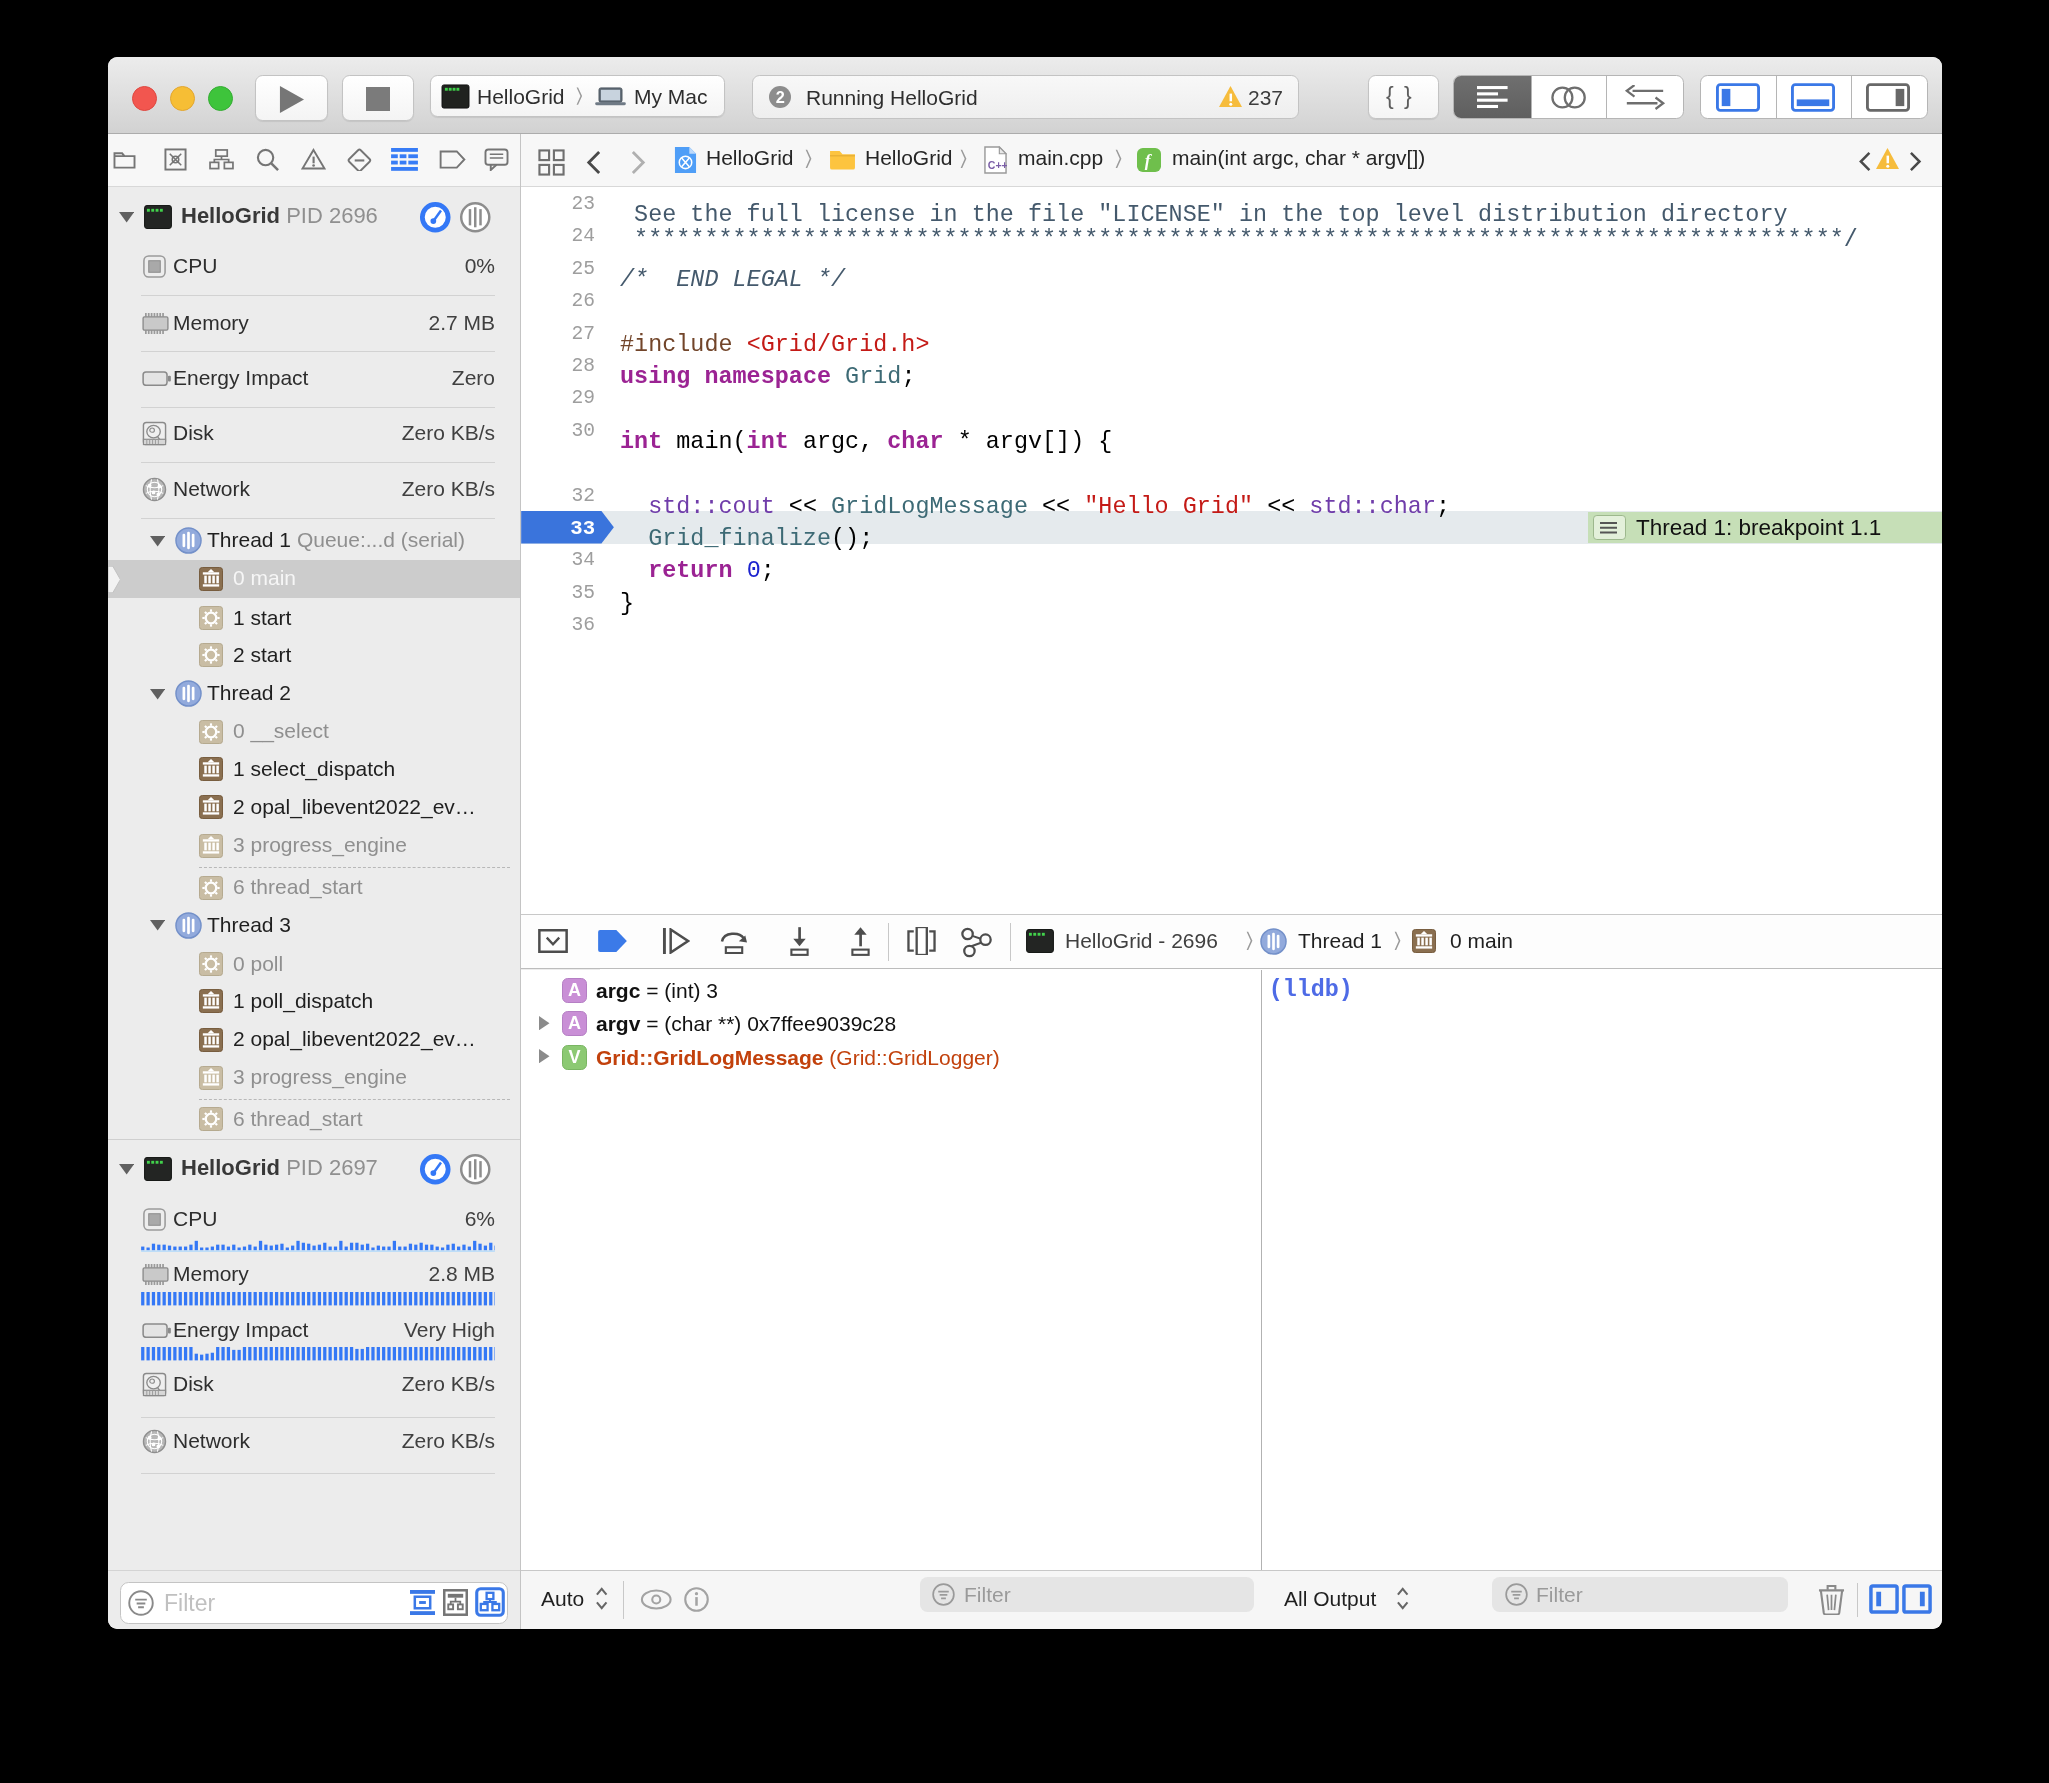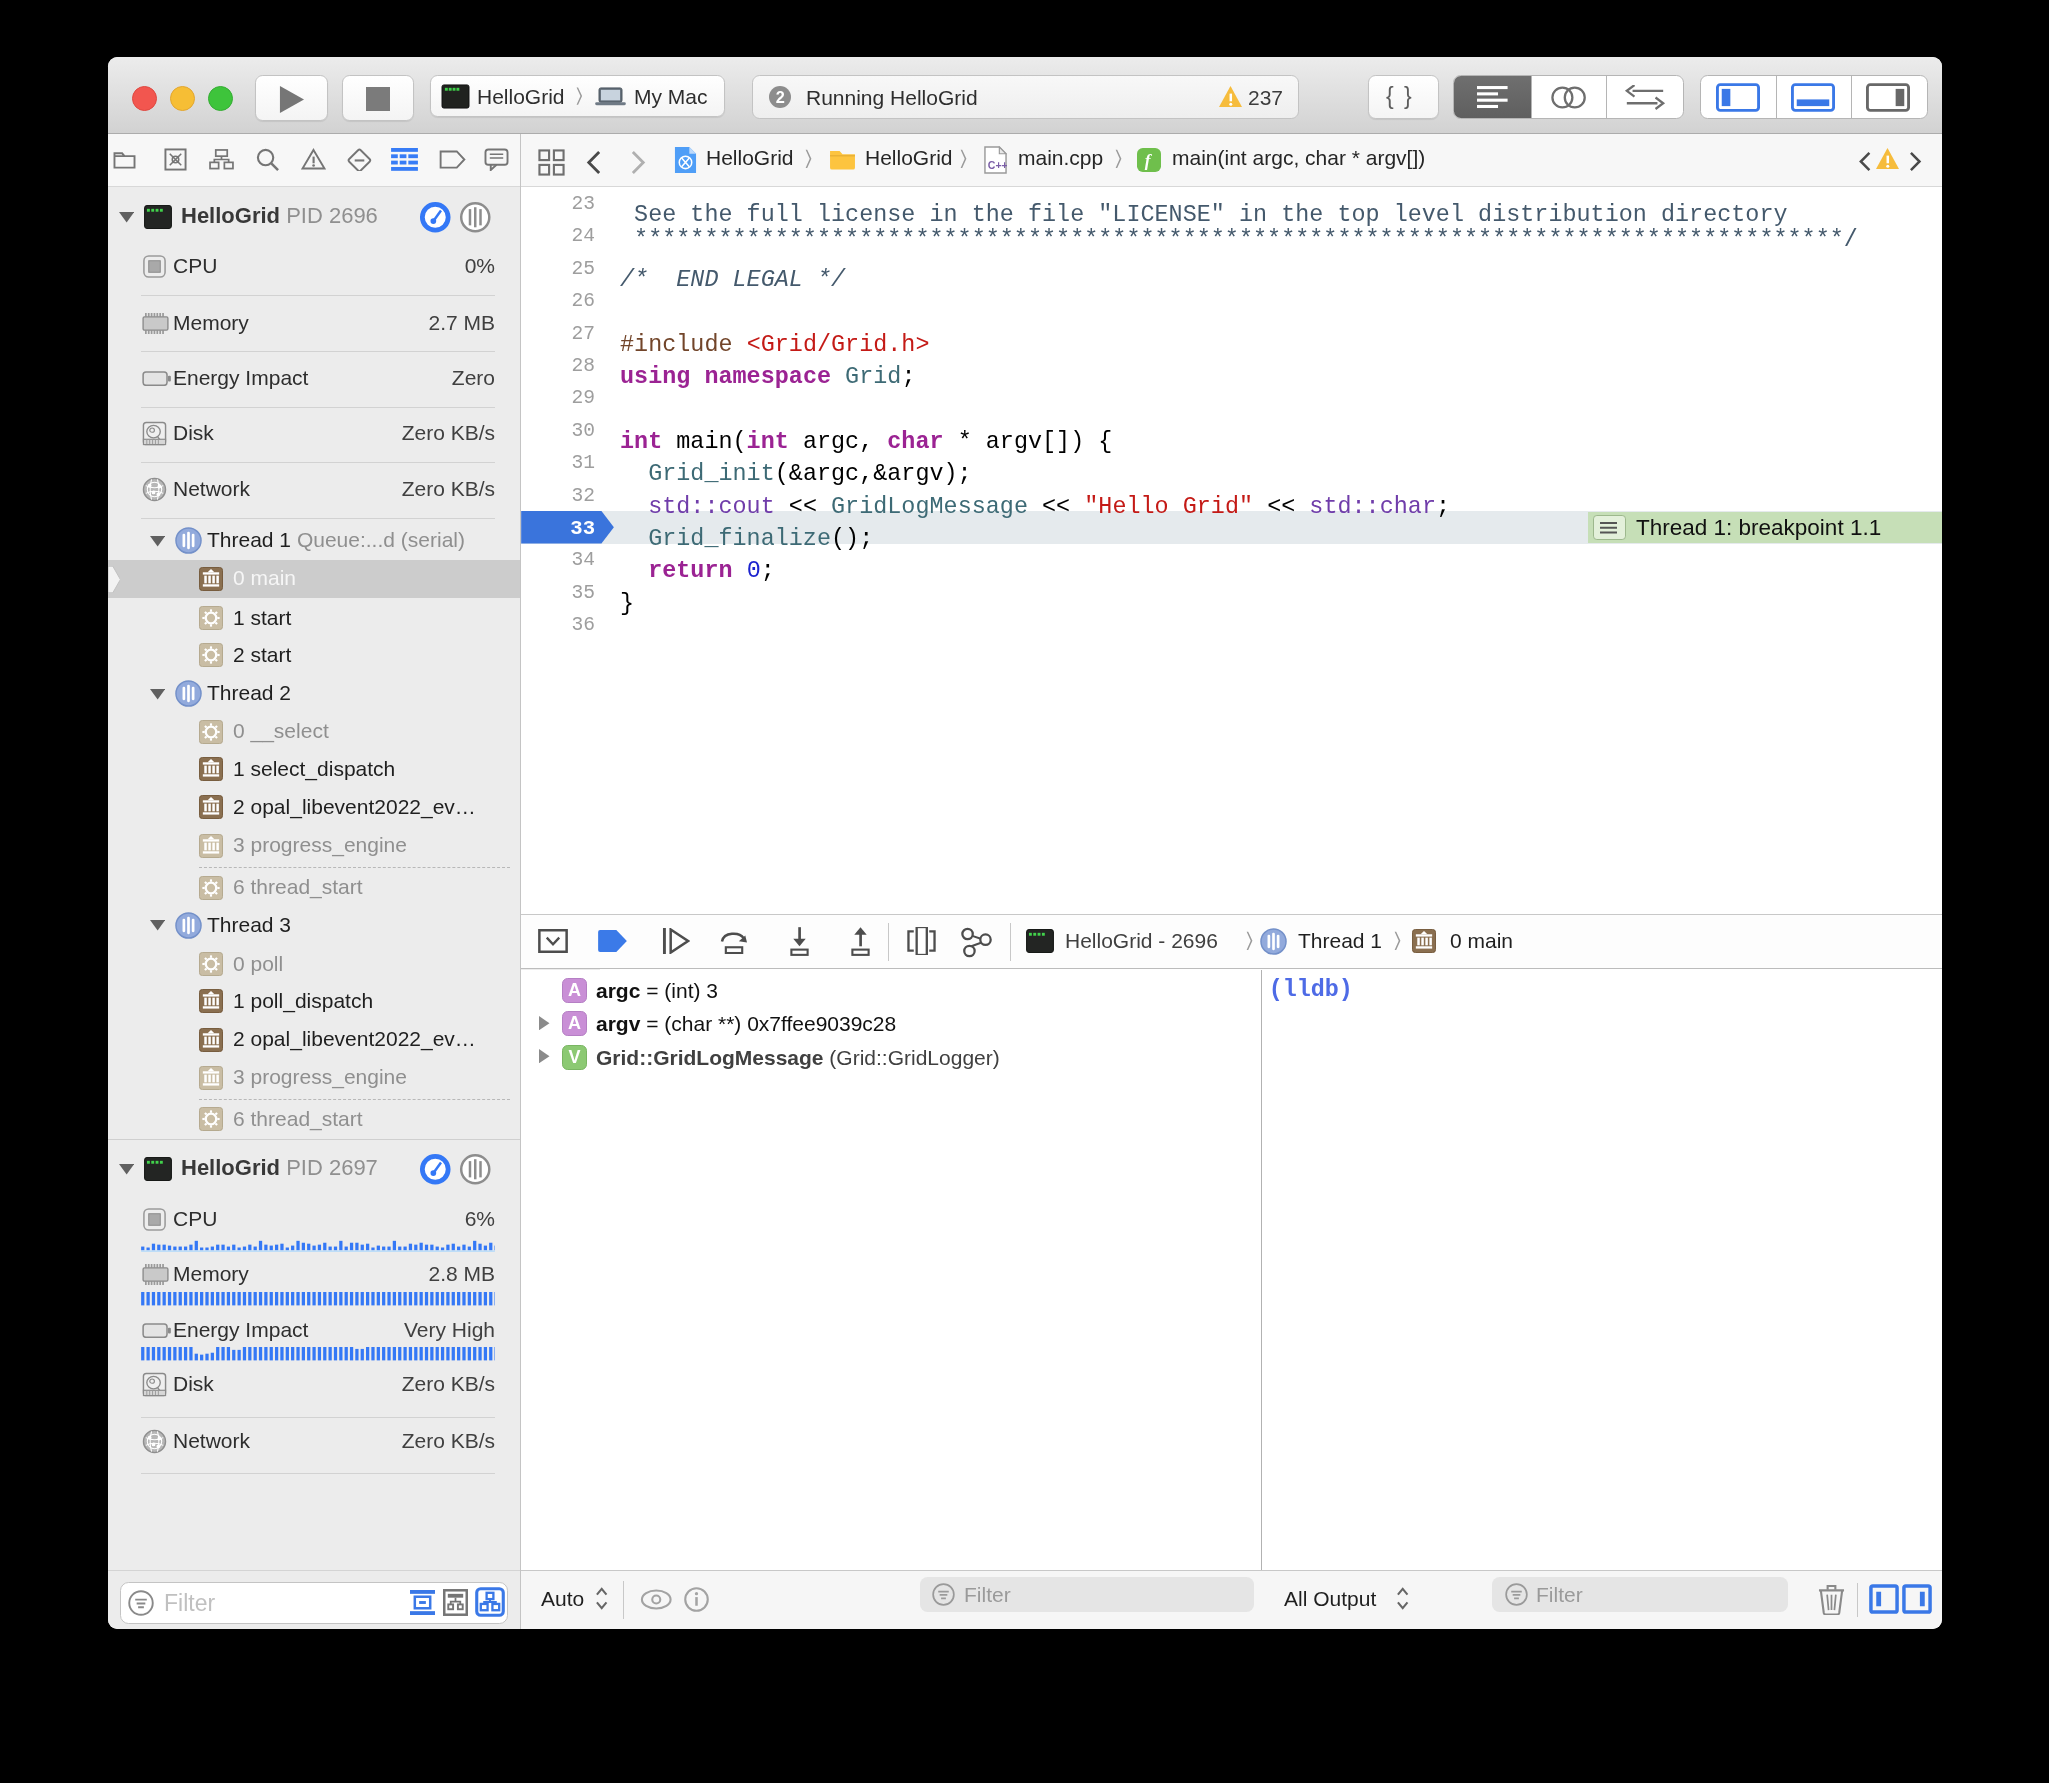--- a/index.html
+++ b/index.html
@@ -828,21 +828,20 @@
         </svg>
     <span class="abs" style="left:1116px;top:328px;font-family:'Liberation Sans',sans-serif;font-size:22.5px;color:#111;">Thread 1: breakpoint 1.1</span>
     <div class="cl" style="top:0px;"><span class="ln">23</span><span class="ct"><span class="cm">&nbsp;See the full license in the file "LICENSE" in the top level distribution directory</span></span></div>
     <div class="cl" style="top:32px;"><span class="ln">24</span><span class="ct" style="top:7.6px;"><span class="cm">&nbsp;**************************************************************************************/</span></span></div>
     <div class="cl" style="top:65px;"><span class="ln">25</span><span class="ct"><span class="cm" style="font-style:italic;">/*&nbsp;&nbsp;END LEGAL&nbsp;*/</span></span></div>
     <div class="cl" style="top:97px;"><span class="ln">26</span><span class="ct"></span></div>
     <div class="cl" style="top:130px;"><span class="ln">27</span><span class="ct"><span class="pp">#include</span> <span class="str">&lt;Grid/Grid.h&gt;</span></span></div>
     <div class="cl" style="top:162px;"><span class="ln">28</span><span class="ct"><span class="kw">using</span> <span class="kw">namespace</span> <span class="typ">Grid</span>;</span></div>
     <div class="cl" style="top:194px;"><span class="ln">29</span><span class="ct"></span></div>
     <div class="cl" style="top:227px;"><span class="ln">30</span><span class="ct"><span class="kw">int</span> main(<span class="kw">int</span> argc, <span class="kw">char</span> * argv[]) {</span></div>
-    <div class="cl" style="top:259px;"><span class="ln">31</span><span class="ct">&nbsp;&nbsp;<span class="typ">Grid_init</span>(&amp;argc,&amp;argv);</span></div>
     <div class="cl" style="top:292px;"><span class="ln">32</span><span class="ct">&nbsp;&nbsp;<span class="std">std::cout</span> &lt;&lt; <span class="typ">GridLogMessage</span> &lt;&lt; <span class="str">"Hello Grid"</span> &lt;&lt; <span class="std">std::char</span>;</span></div>
     <div class="cl" style="top:324px;"><span class="ln" style="color:#fff;font-weight:bold;font-size:20.6px;">33</span><span class="ct">&nbsp;&nbsp;<span class="typ">Grid_finalize</span>();</span></div>
     <div class="cl" style="top:356px;"><span class="ln">34</span><span class="ct">&nbsp;&nbsp;<span class="kw">return</span> <span class="num">0</span>;</span></div>
     <div class="cl" style="top:389px;"><span class="ln">35</span><span class="ct">}</span></div>
     <div class="cl" style="top:421px;"><span class="ln">36</span><span class="ct"></span></div>
   </div>
   <div id="debugbar" class="abs">
     <svg class="abs" style="left:18px;top:14.3px;" width="30" height="24" viewBox="0 0 31 25">
           <rect x="1.3" y="1.3" width="28.4" height="22.4" fill="none" stroke="#4d4d4d" stroke-width="2.6"></rect>
           <path d="M9 9 L15.5 16 L22 9" fill="none" stroke="#4d4d4d" stroke-width="2.4"></path>
@@ -915,21 +914,21 @@
     <span class="abs" style="left:76px;top:8.6px;font-size:21px;color:#111;"><b>argc</b> = (int) 3</span>
     <svg class="abs" style="left:18px;top:46px;" width="11.5" height="14.3" viewBox="0 0 12 15">
           <polygon points="1,0 12,7.5 1,15" fill="#8b8b8b"></polygon>
         </svg>
     <div class="abs" style="left:42px;top:41px;width:25px;height:25px;border-radius:5.7px;background:#c98fd6;border:1px solid #b57fc4;box-sizing:border-box;color:#fff;font-size:18px;font-weight:bold;text-align:center;line-height:23px;">A</div>
     <span class="abs" style="left:76px;top:42px;font-size:21px;color:#111;"><b>argv</b> = (char **) 0x7ffee9039c28</span>
     <svg class="abs" style="left:18px;top:79px;" width="11.5" height="14.3" viewBox="0 0 12 15">
           <polygon points="1,0 12,7.5 1,15" fill="#8b8b8b"></polygon>
         </svg>
     <div class="abs" style="left:42px;top:75px;width:25px;height:25px;border-radius:5.7px;background:#8cc973;border:1px solid #79b562;box-sizing:border-box;color:#fff;font-size:18px;font-weight:bold;text-align:center;line-height:23px;">V</div>
-    <span class="abs" style="left:76px;top:76px;font-size:21px;color:#404040;"><b>Grid::GridLogMessage</b> (Grid::GridLogger)</span>
+    <span class="abs" style="left:76px;top:76px;font-size:21px;color:#c2410c;"><b>Grid::GridLogMessage</b> (Grid::GridLogger)</span>
   </div>
   <div id="vdiv" class="abs"></div>
   <div id="console" class="abs">
     <span class="abs" style="left:6.7px;top:6.7px;font-family:'Liberation Mono',monospace;font-size:23.4px;font-weight:bold;color:#4e6be6;">(lldb)</span>
   </div>
   <div id="bottombar" class="abs">
     <span class="abs" style="left:21px;top:16.3px;font-size:21px;color:#1f1f1f;">Auto</span>
     <svg class="abs" style="left:75px;top:15.3px;" width="13.4" height="25" viewBox="0 0 14 26">
           <path d="M2 9 L7 3 L12 9 M2 17 L7 23 L12 17" fill="none" stroke="#666" stroke-width="2.2"></path>
         </svg>

